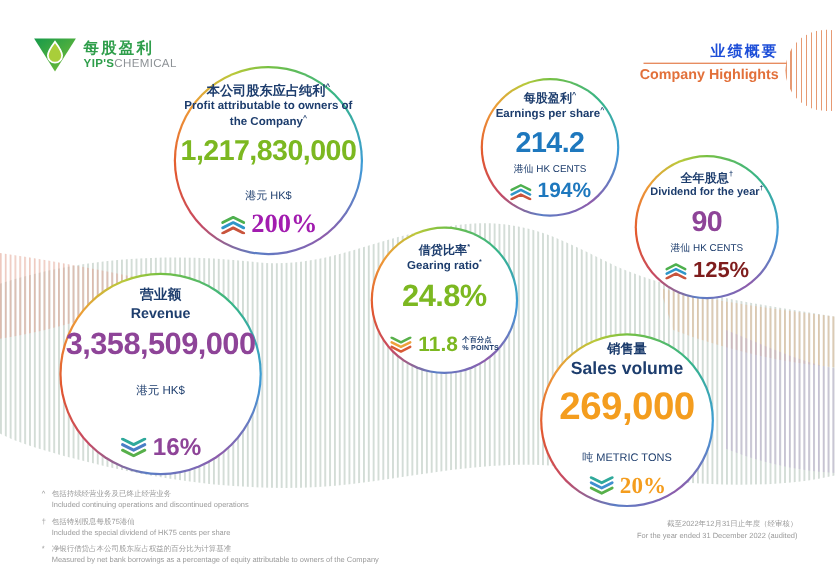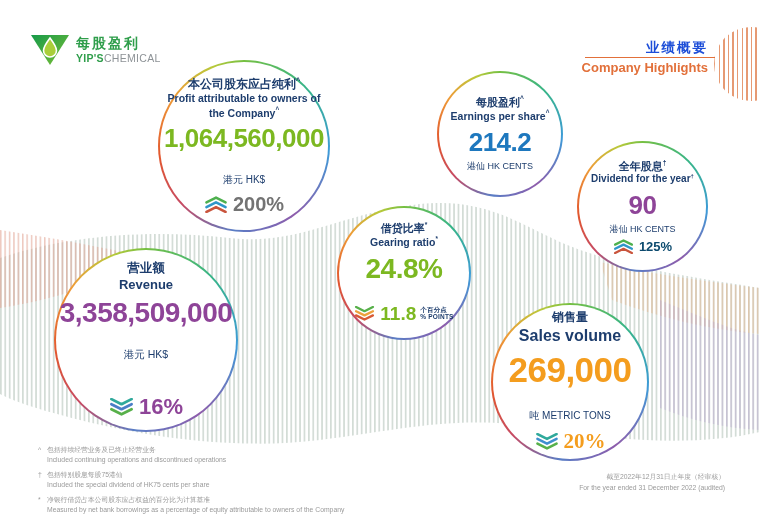--- a/index.html
+++ b/index.html
@@ -33,33 +33,33 @@
   .lbl-cn{font-weight:700;color:#1d3d6d;font-size:12px;line-height:1.3;}
   .lbl-en{font-weight:700;color:#1d3d6d;line-height:1.25;}
   .unit{color:#1d3d6d;font-size:10px;margin-top:19px;}
   .value{font-weight:700;margin-top:4px;letter-spacing:-.5px;white-space:nowrap;}
   .chg{display:flex;align-items:center;justify-content:center;gap:5px;font-weight:700;margin-top:6px;}
   sup{font-size:60%;}
 
   .c-profit{left:158px;top:60px;width:172px;height:172px;}
   .c-profit .lbl-en{font-size:10.5px;max-width:166px;}
   .c-profit .value{font-size:26px;color:#7cb821;}
-  .c-profit .chg{font-size:20px;color:#737373;}
+  .c-profit .chg{font-size:24px;color:#a21caf;font-family:Liberation Serif, serif;}
 
   .c-eps{left:437px;top:71px;width:126px;height:126px;}
   .c-eps .lbl-cn,.c-div .lbl-cn,.c-gear .lbl-cn{font-size:11px;}
   .c-eps .lbl-en{font-size:10.5px;}
   .c-eps .unit,.c-div .unit,.c-gear .unit{font-size:9px;margin-top:2px;}
   .c-eps .value{font-size:26px;color:#1e78be;}
   .c-eps .chg{font-size:19px;color:#1e78be;margin-top:3px;}
 
   .c-div{left:577px;top:141px;width:131px;height:131px;}
   .c-div .lbl-en{font-size:10px;}
   .c-div .value{font-size:26px;color:#8e4498;}
-  .c-div .chg{font-size:13px;color:#0c4a6e;margin-top:3px;text-align:right;}
+  .c-div .chg{font-size:20px;color:#7f1d1d;margin-top:3px;text-align:right;}
 
   .c-gear{left:337px;top:206px;width:134px;height:134px;}
   .c-gear .lbl-en{font-size:10.5px;}
   .c-gear .value{font-size:28px;color:#7cb821;}
   .c-gear .chg{font-size:19px;color:#7cb821;margin-top:18px;}
   .chg-units{display:flex;flex-direction:column;align-items:flex-start;line-height:1.05;margin-left:-1px;}
   .chg-units span{font-size:6.5px;color:#1d3d6d;font-weight:700;letter-spacing:.2px;}
 
   .c-rev{left:54px;top:248px;width:184px;height:184px;}
   .c-rev .lbl-cn{font-size:12.5px;}
@@ -133,39 +133,47 @@
 
   <div class="hdr"><span class="hdr-cn">业绩概要</span></div>
   <div class="hdr-rule"></div>
   <div class="hdr-en">Company Highlights</div>
   <div class="hdr-ball"></div>
 
   <div class="circle c-profit">
     <div class="inner">
       <div class="lbl-cn"><span>本公司股东应占纯利</span><sup>^</sup></div>
       <div class="lbl-en"><span>Profit attributable to owners of the Company</span><sup>^</sup></div>
-      <div class="value">1,064,560,000</div>
+      <div class="value">1,217,830,000</div>
       <div class="unit">港元 HK$</div>
       <div class="chg">
         <svg class="arr up" width="24" height="17" viewBox="0 0 22 16">
           <path class="p1" d="M2,6 L11,1.5 L20,6"></path>
             <path class="p2" d="M2,10.5 L11,6 L20,10.5"></path>
             <path class="p3" d="M2,15 L11,10.5 L20,15"></path>
         </svg>
         <span>200%</span>
       </div>
     </div>
   </div>
 
   <div class="circle c-eps">
     <div class="inner">
       <div class="lbl-cn"><span>每股盈利</span><sup>^</sup></div>
       <div class="lbl-en"><span>Earnings per share</span><sup>^</sup></div>
       <div class="value">214.2</div>
       <div class="unit">港仙 HK CENTS</div>
+      <div class="chg">
+        <svg class="arr up" width="21" height="15" viewBox="0 0 22 16">
+          <path class="p1" d="M2,6 L11,1.5 L20,6"></path>
+            <path class="p2" d="M2,10.5 L11,6 L20,10.5"></path>
+            <path class="p3" d="M2,15 L11,10.5 L20,15"></path>
+        </svg>
+        <span>194%</span>
+      </div>
     </div>
   </div>
 
   <div class="circle c-div">
     <div class="inner">
       <div class="lbl-cn"><span>全年股息</span><sup>†</sup></div>
       <div class="lbl-en"><span>Dividend for the year</span><sup>†</sup></div>
       <div class="value">90</div>
       <div class="unit">港仙 HK CENTS</div>
       <div class="chg">

